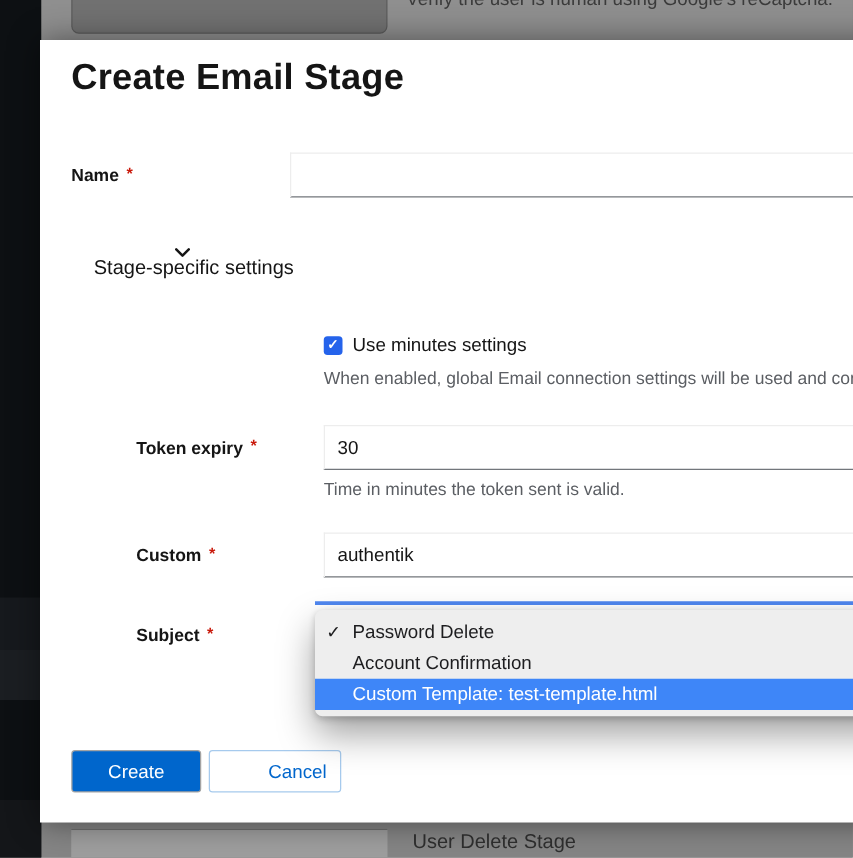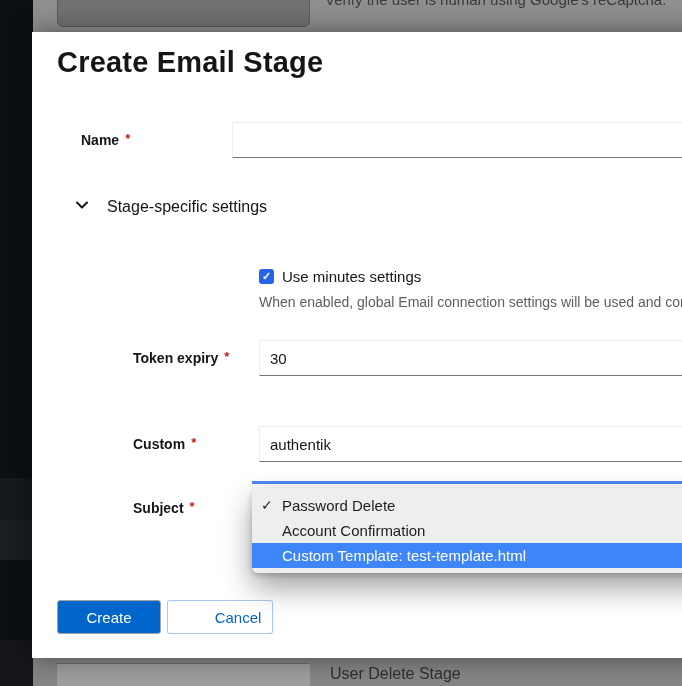--- a/index.html
+++ b/index.html
@@ -20,31 +20,31 @@
   .bg-bottom { position:absolute; left:33px; top:658px; width:649px; height:28px; background:#858585; overflow:hidden; z-index:0; }
   .bg-bottom .bg-card { position:absolute; left:24px; top:5px; width:253px; height:23px; background:#9e9e9e; border-top:1px solid #6e6e6e; }
   .bg-bottom .bg-text { position:absolute; left:297px; top:7px; font-size:16px; color:#2f2f2f; white-space:nowrap; }
 
   
   .modal { position:absolute; left:32px; top:32px; width:700px; height:626px; background:#ffffff;
     box-shadow:0 0 24px rgba(0,0,0,.45); z-index:2; }
 
   .modal-title { position:absolute; left:25px; top:14px; font-size:29px; font-weight:700; color:#151515; letter-spacing:.2px; }
 
-  .form-label { font-size:14px; font-weight:700; color:#151515;margin-left:24px; }
+  .form-label { font-size:14px; font-weight:700; color:#151515; }
   .req { color:#c9190b; font-size:13px; margin-left:6px; position:relative; top:-2px; font-weight:700; }
 
   .row-name { position:absolute; left:25px; top:90px; width:calc(100% - 25px); height:36px; }
   .row-name .form-label { position:absolute; left:0; top:10px; }
   .text-input { position:absolute; top:0; height:36px; background:#fff; border:1px solid #ededed;
     border-bottom:1px solid #72767b; font-size:15px; color:#151515; padding:0 10px; outline:none;
     font-family:"Liberation Sans", sans-serif; }
   .row-name .text-input { left:175px; width:calc(100% - 175px); }
 
-  .section-head { position:absolute; left:43px; top:166px; height:24px; display:flex; align-items:flex-start; cursor:pointer; }
+  .section-head { position:absolute; left:43px; top:166px; height:24px; display:flex; align-items:center; cursor:pointer;flex-direction:column; }
   .chev { width:14px; height:14px; margin-right:18px; display:flex; align-items:center; justify-content:center; }
   .section-label { font-size:16px; color:#151515; }
 
   .cb-row { position:absolute; left:227px; top:236px; display:flex; align-items:center; }
   .checkbox { width:15px; height:15px; background:#2563eb; border-radius:3px; color:#fff; font-size:11px;
     line-height:15px; text-align:center; font-weight:700; }
   .cb-label { margin-left:8px; font-size:15px; color:#151515; }
   .helper { position:absolute; left:227px; font-size:14px; color:#5b5e63; white-space:nowrap; }
   .helper-global { top:262px; }
   .helper-token { top:351px; }
@@ -114,20 +114,21 @@
   <div class="cb-row">
     <span class="checkbox">✓</span>
     <span class="cb-label">Use minutes settings</span>
   </div>
   <div class="helper helper-global">When enabled, global Email connection settings will be used and con</div>
 
   <div class="row-token">
     <div class="form-label"><span>Token expiry</span><span class="req">*</span></div>
     <input class="text-input" type="text" value="30" style="">
   </div>
+  <div class="helper helper-token">Time in minutes the token sent is valid.</div>
 
   <div class="row-subject">
     <div class="form-label"><span>Custom</span><span class="req">*</span></div>
     <input class="text-input" type="text" value="authentik" style="">
   </div>
 
   <div class="form-label row-template-label"><span>Subject</span><span class="req">*</span></div>
 
   <div class="select-focus-line"></div>
 

